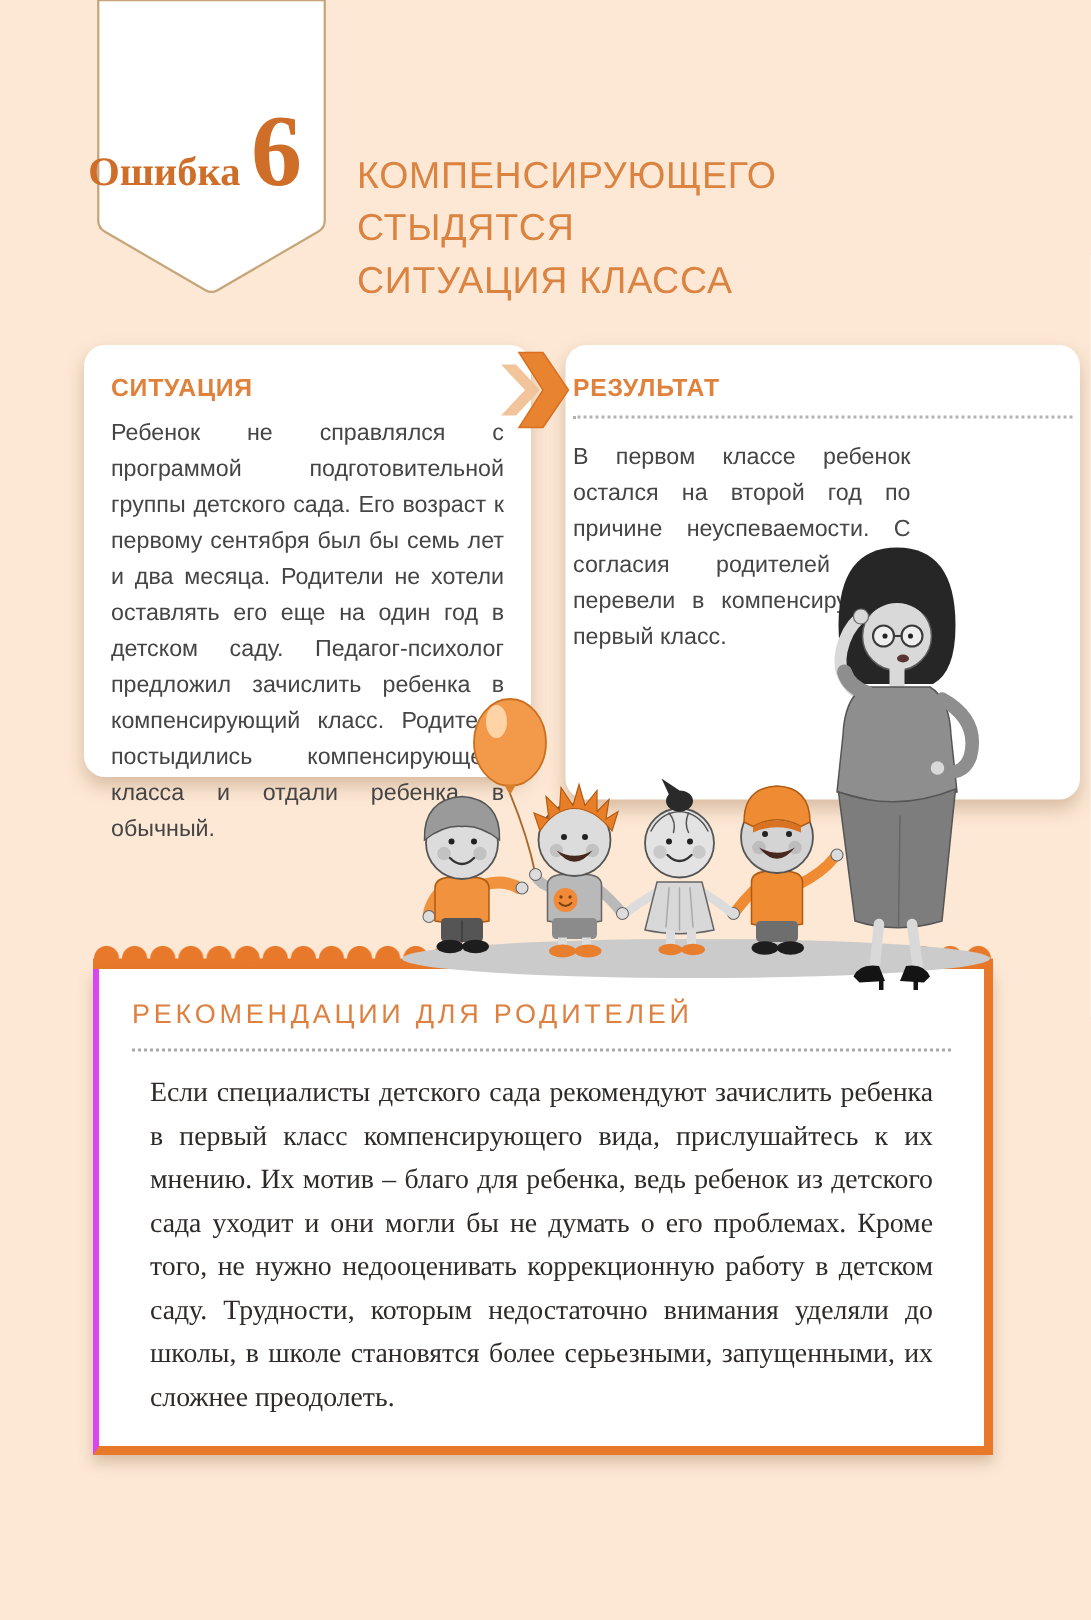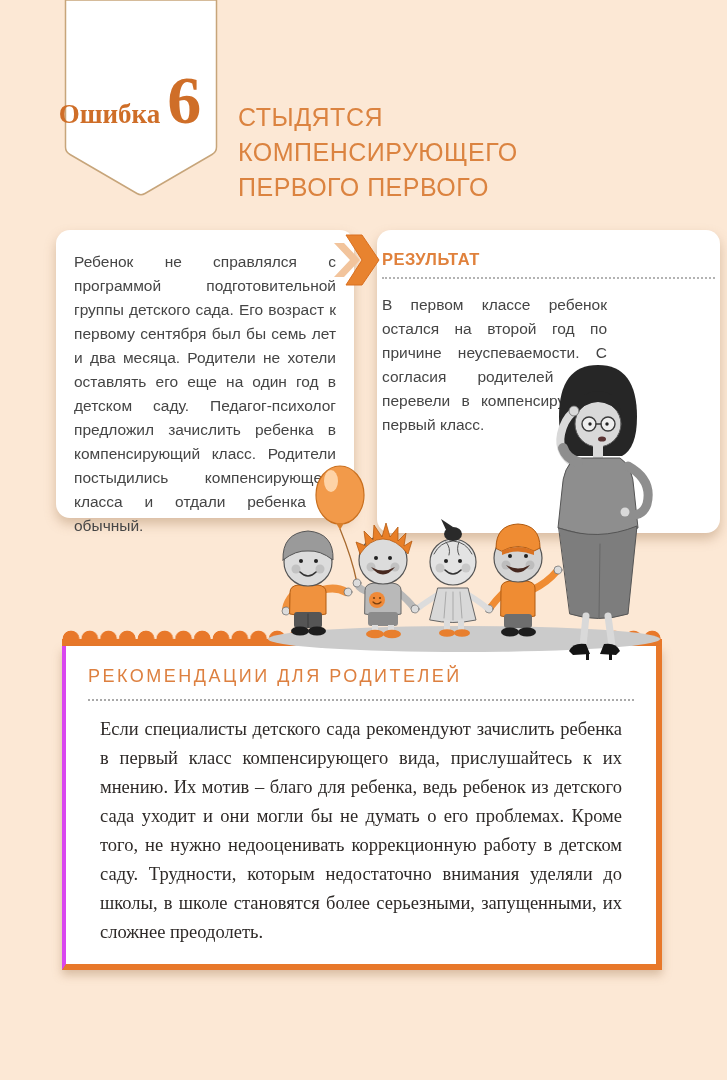--- a/index.html
+++ b/index.html
@@ -87,26 +87,27 @@
     <svg width="154" height="200" viewBox="0 0 154 200">
       <path d="M1.5,0 L152.5,0 L152.5,147 Q152.5,152 148,154.5 L81,193.5 Q77,195.8 73,193.5 L6,154.5 Q1.5,152 1.5,147 Z" fill="#ffffff" stroke="#c7a57a" stroke-width="1.5" stroke-linejoin="round"></path>
     </svg>
     <div class="ribbon-text">
       <span class="ribbon-label">Ошибка</span>
       <span class="ribbon-number">6</span>
     </div>
   </div>
 
   <div class="page-title">
+    <div>КОМПЕНСИРУЮЩЕГО</div>
     <div>СТЫДЯТСЯ</div>
-    <div>КОМПЕНСИРУЮЩЕГО</div>
-    <div>ПЕРВОГО ПЕРВОГО</div>
+    <div>СИТУАЦИЯ КЛАССА</div>
   </div>
 
   <section class="card card-situation">
+    <h2>СИТУАЦИЯ</h2>
     <p>Ребенок не справлялся с программой подготовительной группы детского сада. Его возраст к первому сентября был бы семь лет и два месяца. Родители не хотели оставлять его еще на один год в детском саду. Педагог-психолог предложил зачислить ребенка в компенсирующий класс. Родители постыдились компенсирующего класса и отдали ребенка в обычный.</p>
   </section>
 
   <div class="section-arrow">
     <svg width="48" height="58" viewBox="0 0 48 58">
       <path d="M2,12 L12,12 L28,29 L12,46 L2,46 L18,29 Z" fill="#f2c49c"></path>
       <path d="M14,4 L30,4 L47,29 L30,54 L14,54 L30,29 Z" fill="#e8832f" stroke="#d96f1f" stroke-width="1"></path>
     </svg>
   </div>
 

